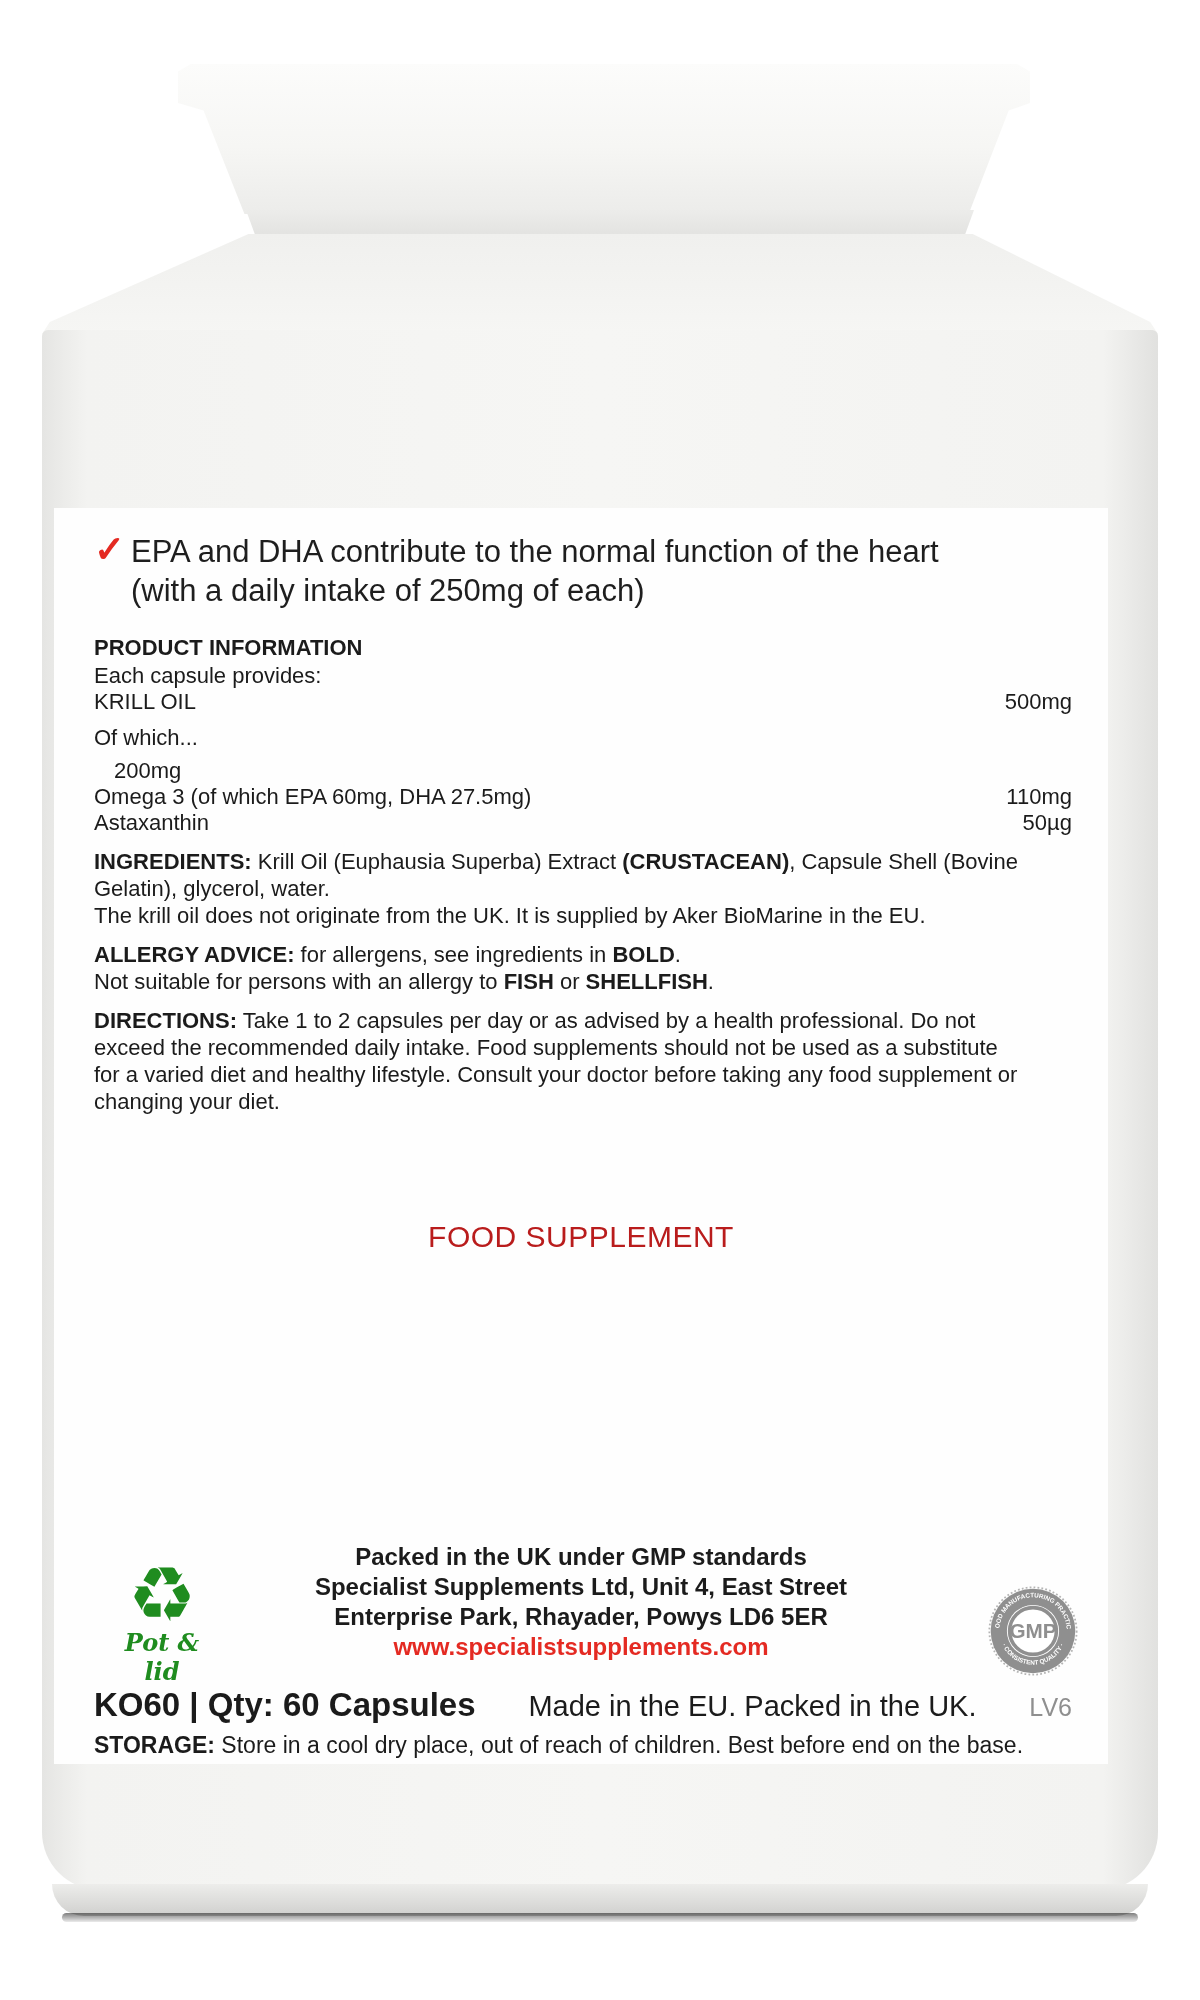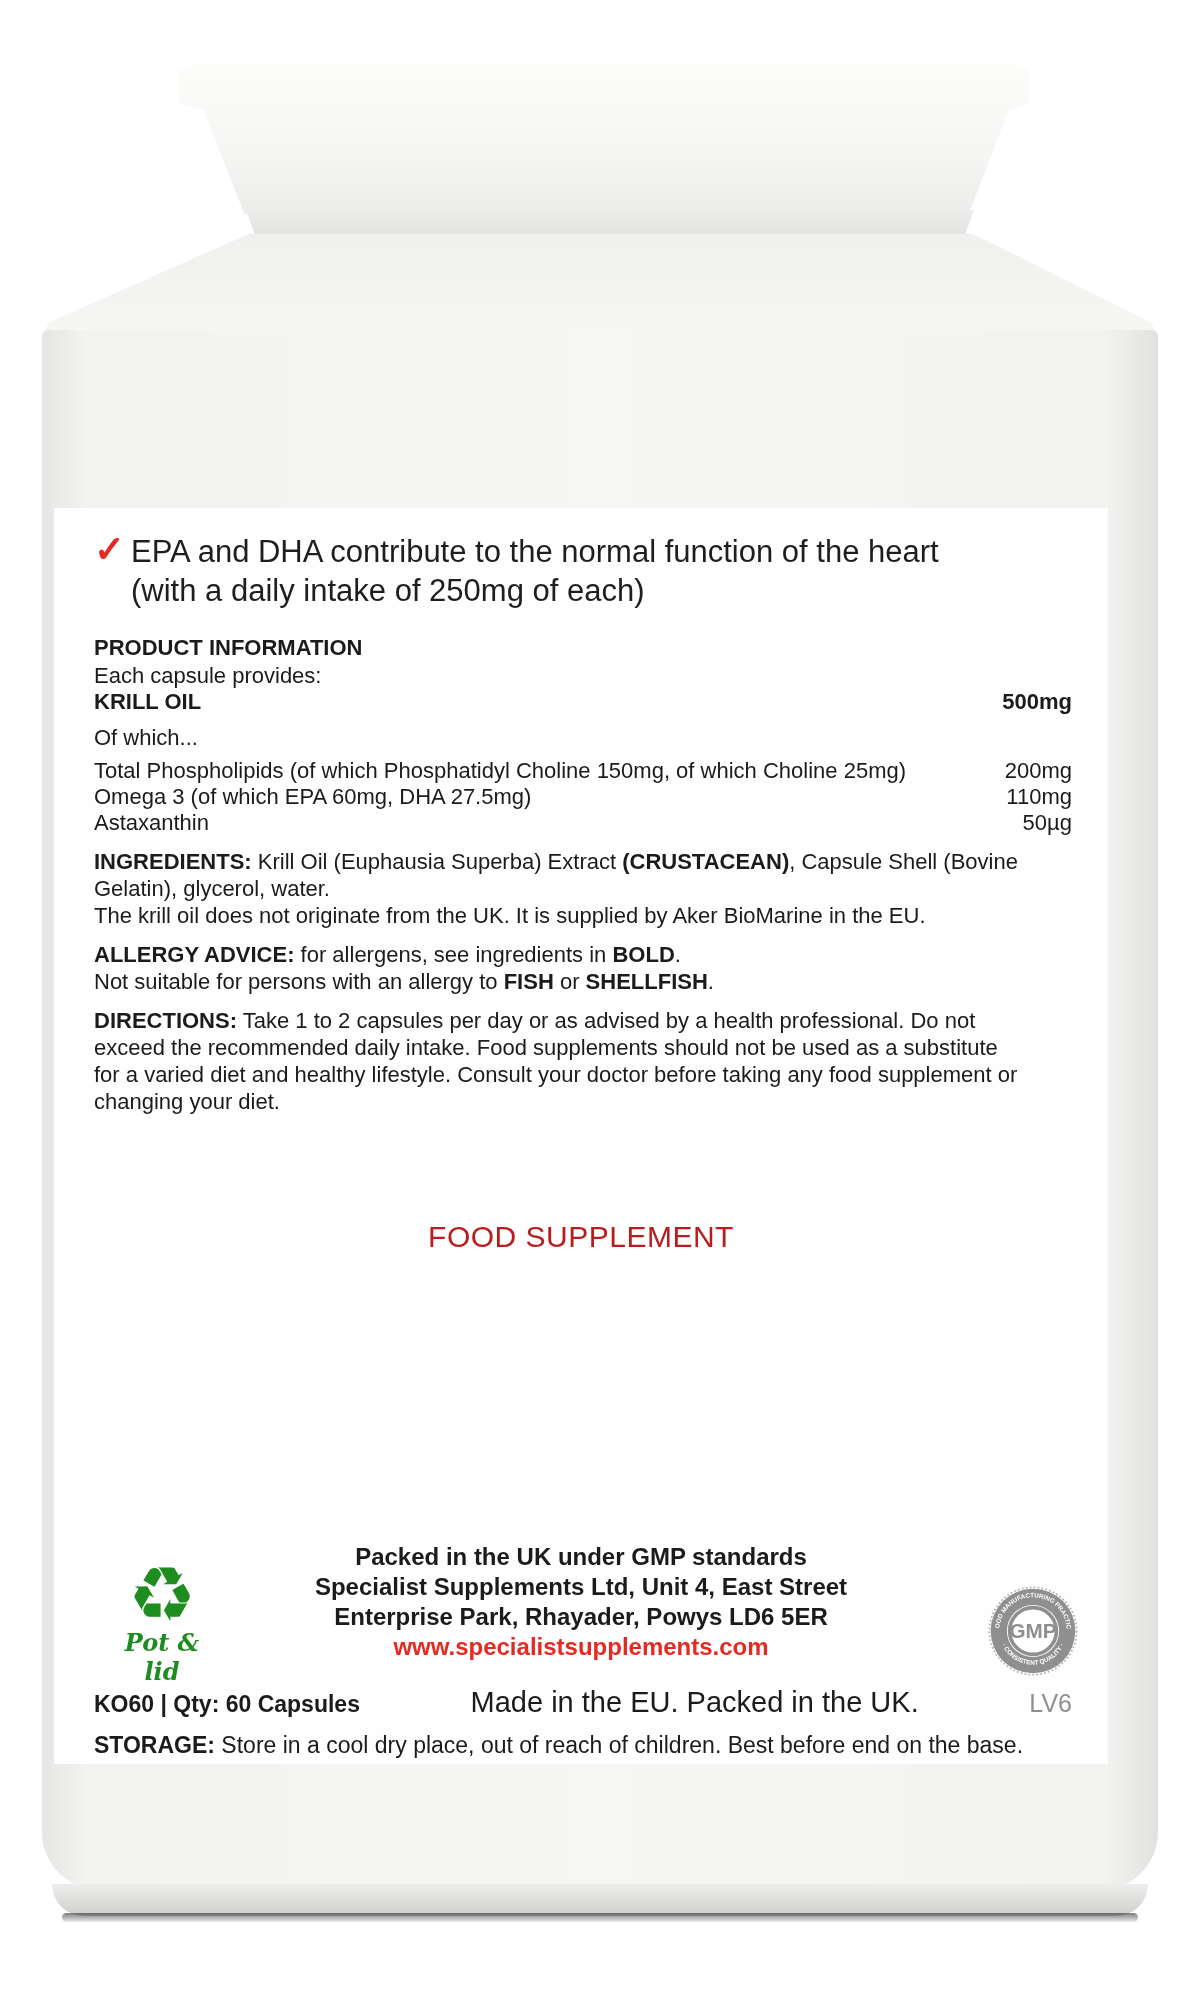--- a/index.html
+++ b/index.html
@@ -32,21 +32,21 @@
   .label{position:absolute;left:54px;top:508px;width:1054px;height:1256px;background:#fefefe;}
   .label-inner{position:relative;width:100%;height:100%;box-sizing:border-box;padding:24px 36px 0 40px;}
 
   .claim{display:flex;align-items:flex-start;font-size:31px;line-height:39px;color:#1e1e1e;}
   .claim .check{color:var(--red);font-size:37px;line-height:40px;font-weight:600;margin:-2px 6px 0 0;}
 
   .pi-head{margin-top:24px;font-size:22px;font-weight:bold;line-height:28px;}
   .pi-line{font-size:22px;line-height:27px;}
   .pi-row{display:flex;justify-content:space-between;align-items:flex-start;font-size:22px;line-height:26px;}
   .pi-row .val{white-space:nowrap;margin-left:20px;}
-  .bold{font-weight:bold;}
+  .bold{font-weight:normal;}
   .ofwhich{margin:9px 0 7px 0;}
 
   .para{margin:12px 0 0 0;font-size:22px;line-height:27px;max-width:935px;}
   .para .blk{display:block;}
 
   .food-sup{position:absolute;left:0;right:0;top:712px;text-align:center;
             font-size:30px;letter-spacing:.5px;color:#b91c1c;}
 
   .address{position:absolute;left:0;right:0;top:1034px;text-align:center;
            font-weight:bold;font-size:24px;line-height:30px;}
@@ -54,21 +54,21 @@
 
   .recycle-wrap{position:absolute;left:50px;top:1048px;width:116px;text-align:center;}
   .recycle-glyph{font-size:76px;line-height:78px;color:var(--green);}
   .recycle-caption{font-family:"DejaVu Serif",serif;font-style:italic;font-weight:bold;
                    font-size:24px;color:var(--green);margin-top:-6px;}
 
   .gmp-wrap{position:absolute;right:30px;top:1078px;width:90px;height:90px;}
 
   .sku-row{position:absolute;left:40px;right:36px;top:1178px;
            display:flex;justify-content:space-between;align-items:baseline;}
-  .sku{font-size:23px;font-weight:bold;}
+  .sku{font-size:33px;font-weight:bold;}
   .origin{font-size:29px;}
   .vcode{font-size:25px;color:#8f8f8f;}
 
   .storage-row{position:absolute;left:40px;right:18px;top:1224px;font-size:23px;line-height:27px;white-space:nowrap;}
 </style>
 </head>
 <body>
 
 <div class="scene">
 
@@ -94,21 +94,20 @@
       <div class="pi-line">Each capsule provides:</div>
 
       <div class="pi-row bold">
         <span>KRILL OIL</span>
         <span class="val">500mg</span>
       </div>
 
       <div class="pi-line ofwhich">Of which...</div>
 
       <div class="pi-row">
-        <span>Total Phospholipids (of which Phosphatidyl Choline 150mg, of which Choline 25mg)</span>
         <span class="val">200mg</span>
       </div>
       <div class="pi-row">
         <span>Omega 3 (of which EPA 60mg, DHA 27.5mg)</span>
         <span class="val">110mg</span>
       </div>
       <div class="pi-row">
         <span>Astaxanthin</span>
         <span class="val">50µg</span>
       </div>

